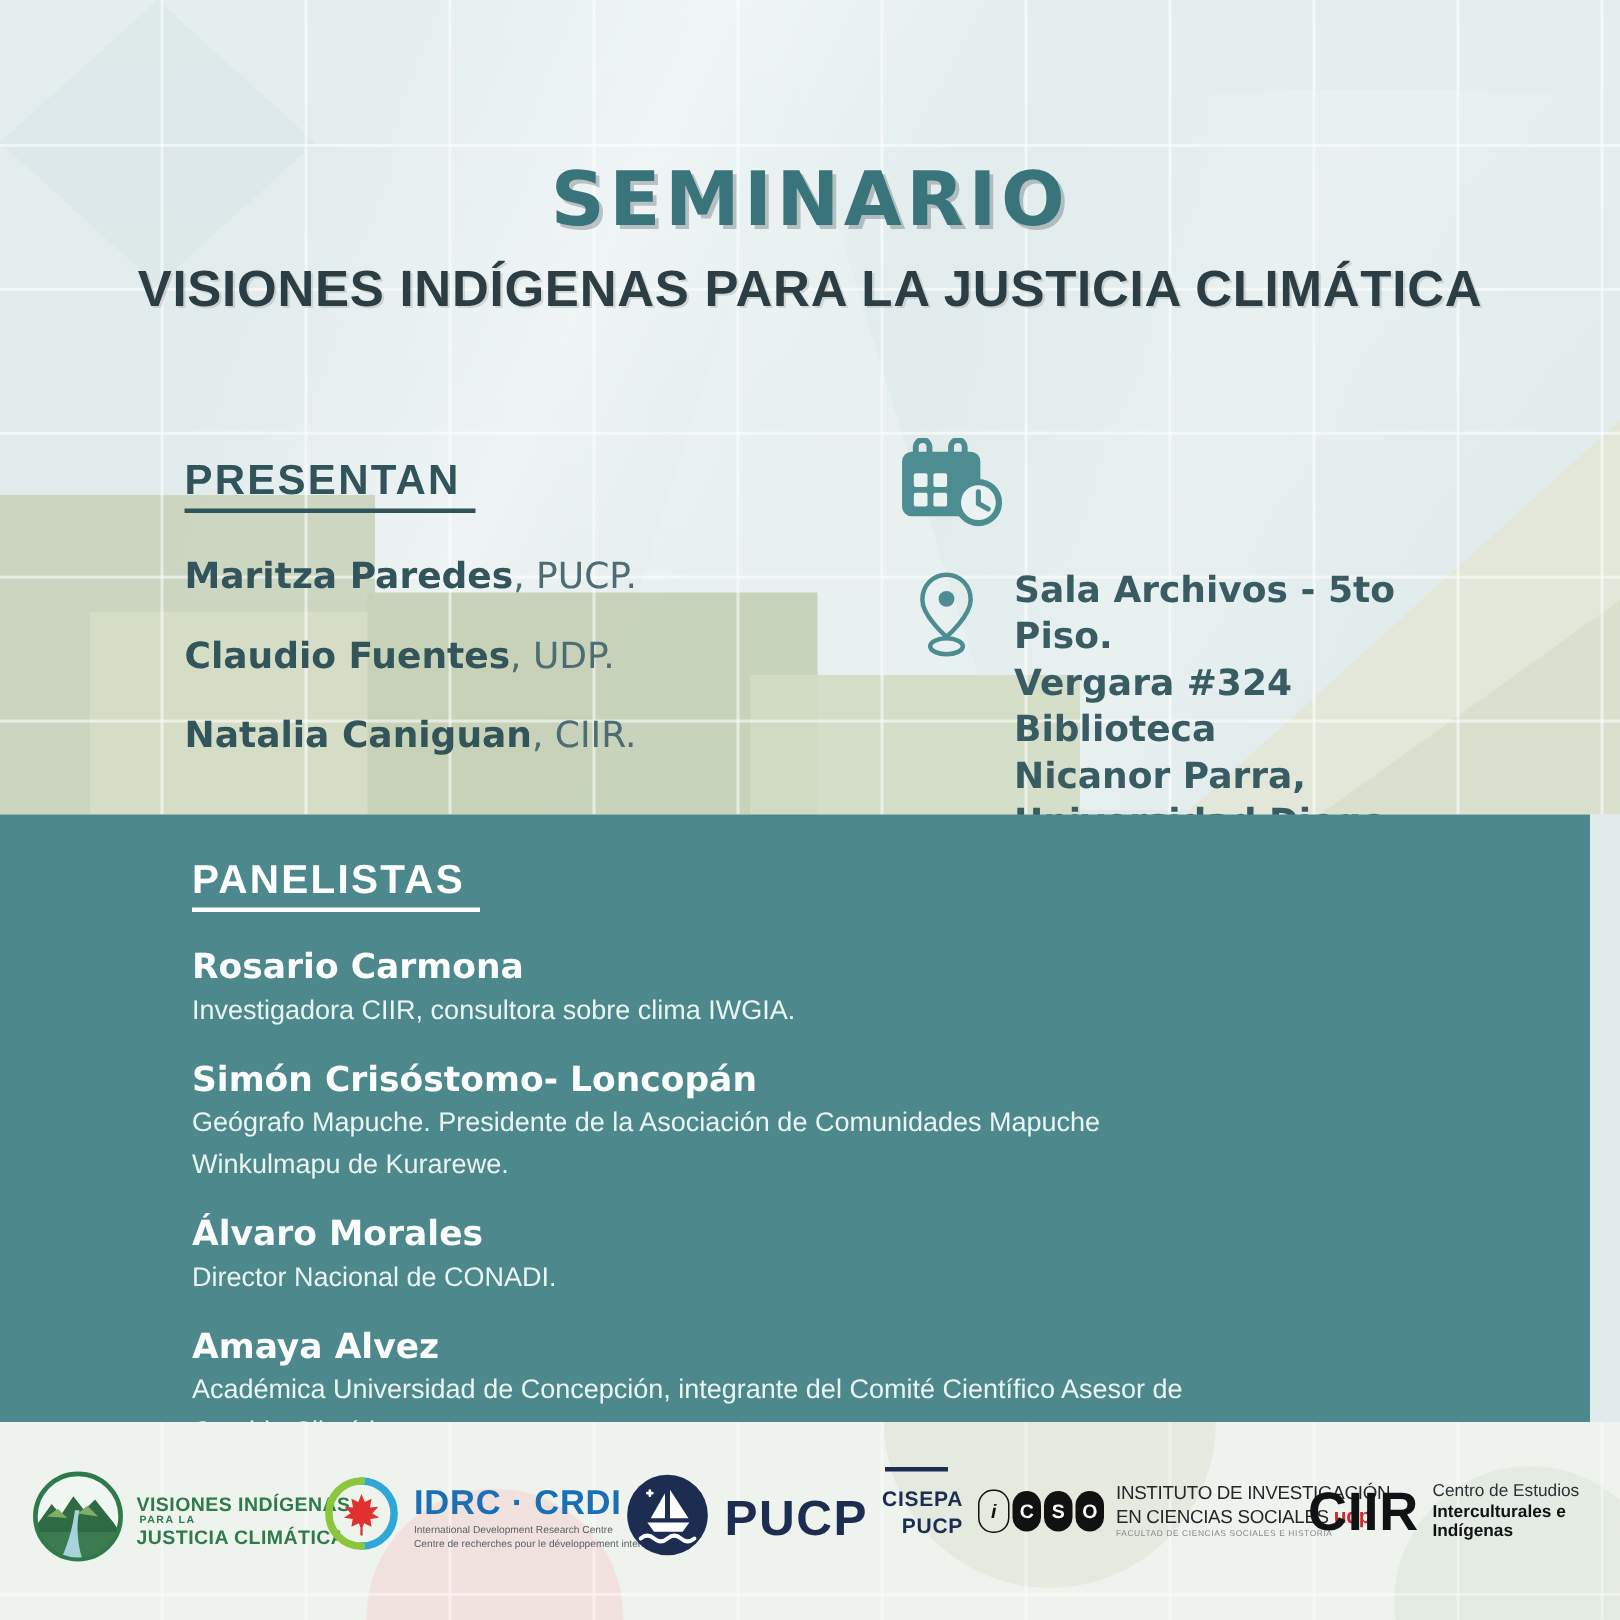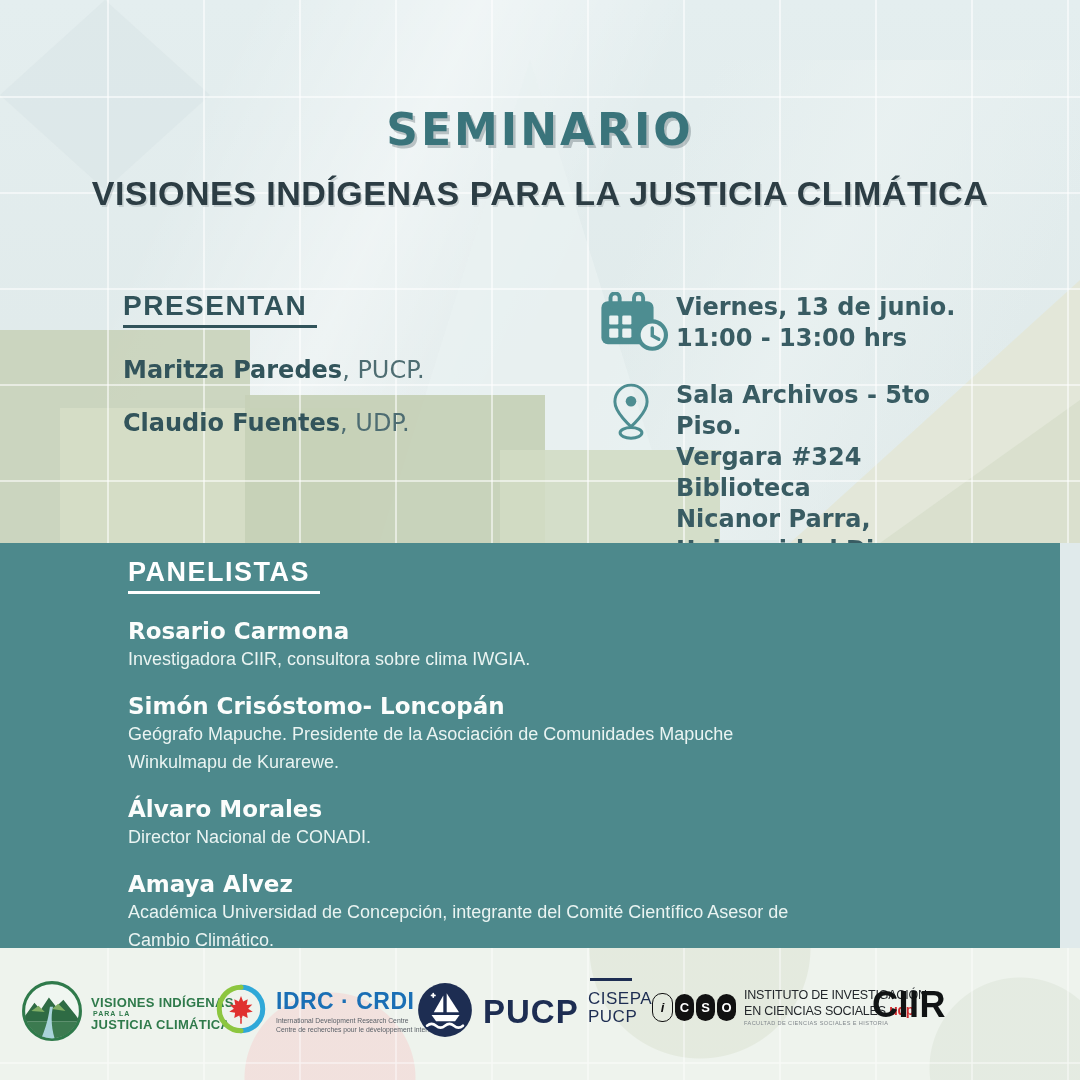--- a/index.html
+++ b/index.html
@@ -28,32 +28,32 @@
     clip-path:polygon(100% 0,100% 100%,0 100%);}
   .diag2{left:880px;top:400px;width:200px;height:143px;background:#d8dfcc;
     clip-path:polygon(100% 0,100% 100%,0 100%);opacity:.9;}
   .gridlines{position:absolute;left:0;top:0;width:1080px;height:543px;pointer-events:none;
     background-image:
       repeating-linear-gradient(to right,transparent 0 94px,rgba(255,255,255,.55) 94px 96px),
       repeating-linear-gradient(to bottom,transparent 0 94px,rgba(255,255,255,.55) 94px 96px);
     background-position:13px 2px;}
   
   .title{position:absolute;left:0;top:104px;width:1080px;text-align:center;
-    font-size:44px;font-weight:bold;letter-spacing:3px;color:#3a747b;
+    font-size:50px;font-weight:bold;letter-spacing:3px;color:#3a747b;
     text-shadow:2.5px 2.5px 0 rgba(44,62,69,.28);}
   .subtitle{position:absolute;left:0;top:174px;width:1080px;text-align:center;
     font-family:"Liberation Sans",sans-serif;
     font-size:34px;font-weight:bold;letter-spacing:.5px;color:#2c3d44;
     text-shadow:1.5px 1.5px 0 rgba(44,62,69,.15);}
   
   .info{position:absolute;left:123px;top:290px;width:880px;display:flex;}
   .presentan{width:475px;}
   .sec-heading{display:inline-block;font-family:"Liberation Sans",sans-serif;
     font-size:28px;font-weight:bold;letter-spacing:1.5px;color:#31535a;
-    border-bottom:3px solid #31535a;padding:0 10px 3px 0;margin:0 0 28px 0;}
+    border-bottom:3px solid #31535a;padding:0 10px 3px 0;margin:14px 0 28px 0;}
   .p-row{font-size:24px;line-height:28px;margin-bottom:25px;color:#4e6d72;}
   .p-row b{color:#32545b;}
   .when-where{flex:1;padding-top:2px;}
   .ww-row{display:flex;align-items:flex-start;margin-bottom:26px;}
   .ww-icon{flex:0 0 78px;display:flex;justify-content:flex-start;}
   .ww-text{font-size:24px;font-weight:bold;line-height:31px;color:#395c63;white-space:pre-line;}
   
   .panel{position:absolute;left:0;top:543px;width:1060px;height:405px;background:#4d898c;
     box-sizing:border-box;padding:14px 106px 0 128px;color:#ffffff;}
   .panel .sec-heading{color:#fff;border-bottom-color:#fff;margin-bottom:24px;font-size:27px;}
@@ -82,22 +82,22 @@
   .idrc-text{margin-left:10px;}
   .idrc-title{color:#1a6fb5;font-weight:bold;font-size:23px;line-height:24px;
     font-family:"Liberation Sans",sans-serif;letter-spacing:.5px;}
   .idrc-sub{font-size:6.8px;line-height:9px;color:#5a6168;margin-top:3px;
     font-family:"Liberation Sans",sans-serif;}
   .pucp{left:417px;top:34px;}
   .pucp-word{margin-left:10px;color:#1d2d52;font-weight:bold;font-size:33px;
     font-family:"Liberation Sans",sans-serif;letter-spacing:1px;}
   .cisepa{left:588px;top:30px;display:block;}
   .cisepa-line{width:42px;height:2.5px;background:#1d2d52;margin:0 0 9px 2px;}
-  .cisepa-text{color:#1d2d52;font-weight:normal;font-size:17px;line-height:18px;
-    font-family:"Liberation Sans",sans-serif;letter-spacing:.5px;}
+  .cisepa-text{color:#1d2d52;font-weight:bold;font-size:14px;line-height:18px;
+    font-family:"Liberation Sans",sans-serif;letter-spacing:.5px;text-align:right;}
   .icso{left:652px;top:40px;}
   .icso-ovals{display:flex;gap:2px;align-items:center;}
   .oval{width:19px;height:27px;border-radius:10px;display:flex;align-items:center;justify-content:center;
     font-family:"Liberation Sans",sans-serif;font-size:13px;font-weight:bold;}
   .oval.outline{border:1.8px solid #111;color:#111;background:transparent;font-style:italic;}
   .oval.solid{background:#111;color:#fff;}
   .icso-text{margin-left:8px;font-family:"Liberation Sans",sans-serif;}
   .icso-l1{font-size:12.5px;line-height:14.5px;color:#23272b;letter-spacing:-.2px;}
   .icso-udp{color:#d12a2e;font-weight:bold;font-size:14px;}
   .icso-l3{font-size:5.6px;color:#80878c;letter-spacing:.4px;margin-top:2px;}
@@ -127,39 +127,38 @@
   <div class="gridlines"></div>
 
   <div class="title">SEMINARIO</div>
   <div class="subtitle">VISIONES INDÍGENAS PARA LA JUSTICIA CLIMÁTICA</div>
 
   <div class="info">
     <div class="presentan">
       <div class="sec-heading">PRESENTAN</div>
       <div class="p-row"><b>Maritza Paredes</b><span>, PUCP.</span></div>
       <div class="p-row"><b>Claudio Fuentes</b><span>, UDP.</span></div>
+      <div class="p-row"><b>Natalia Caniguan</b><span>, CIIR.</span></div>
     </div>
 
     <div class="when-where">
       <div class="ww-row">
         <div class="ww-icon">
           <svg width="72" height="60" viewBox="0 0 54 46">
             <rect x="2" y="7" width="40" height="33" rx="5" fill="#4d8d91"></rect>
             <rect x="9" y="1" width="7" height="11" rx="3.5" fill="none" stroke="#4d8d91" stroke-width="3"></rect>
             <rect x="27" y="1" width="7" height="11" rx="3.5" fill="none" stroke="#4d8d91" stroke-width="3"></rect>
             <rect x="8" y="18" width="7" height="7" rx="1" fill="#eaf2f2"></rect>
             <rect x="18" y="18" width="7" height="7" rx="1" fill="#eaf2f2"></rect>
             <rect x="8" y="28" width="7" height="7" rx="1" fill="#eaf2f2"></rect>
             <rect x="18" y="28" width="7" height="7" rx="1" fill="#eaf2f2"></rect>
             <circle cx="41" cy="33" r="10.5" fill="#eaf2f2" stroke="#4d8d91" stroke-width="3.2"></circle>
             <path d="M41 27.5 V33.5 L46 36.3" fill="none" stroke="#4d8d91" stroke-width="2.6" stroke-linecap="round"></path>
           </svg>
         </div>
-        <div class="ww-text">Viernes, 13 de junio.
-11:00 - 13:00 hrs</div>
       </div>
       <div class="ww-row">
         <div class="ww-icon">
           <svg width="46" height="62" viewBox="0 0 40 52" style="margin-left:10px;">
             <path d="M20 3.5 C12 3.5 6 10 6 18 C6 27.5 20 39.5 20 39.5 C20 39.5 34 27.5 34 18 C34 10 28 3.5 20 3.5 Z" fill="none" stroke="#4d8d91" stroke-width="2.6"></path>
             <circle cx="20" cy="17.5" r="4.6" fill="#4d8d91"></circle>
             <ellipse cx="20" cy="45" rx="9.5" ry="4.6" fill="none" stroke="#4d8d91" stroke-width="2.6"></ellipse>
           </svg>
         </div>
         <div class="ww-text">Sala Archivos - 5to Piso.
@@ -270,16 +269,20 @@
         <div class="icso-l1">INSTITUTO DE INVESTIGACIÓN</div>
         <div class="icso-l1">
           <span>EN CIENCIAS SOCIALES </span><span class="icso-udp">udp</span>
         </div>
         <div class="icso-l3">FACULTAD DE CIENCIAS SOCIALES E HISTORIA</div>
       </div>
     </div>
 
     <div class="logo ciir">
       <span class="ciir-word">CIIR</span>
+      <div class="ciir-text">
+        <div>Centro de Estudios</div>
+        <b>Interculturales e Indígenas</b>
+      </div>
     </div>
   </div>
 
 </div>
 
 </body></html>

